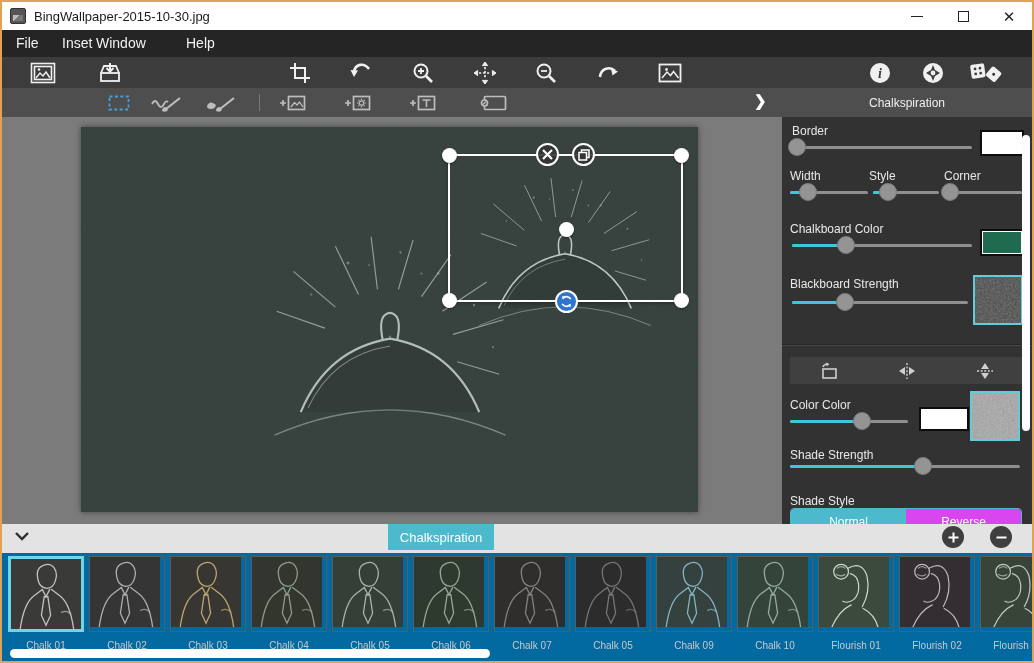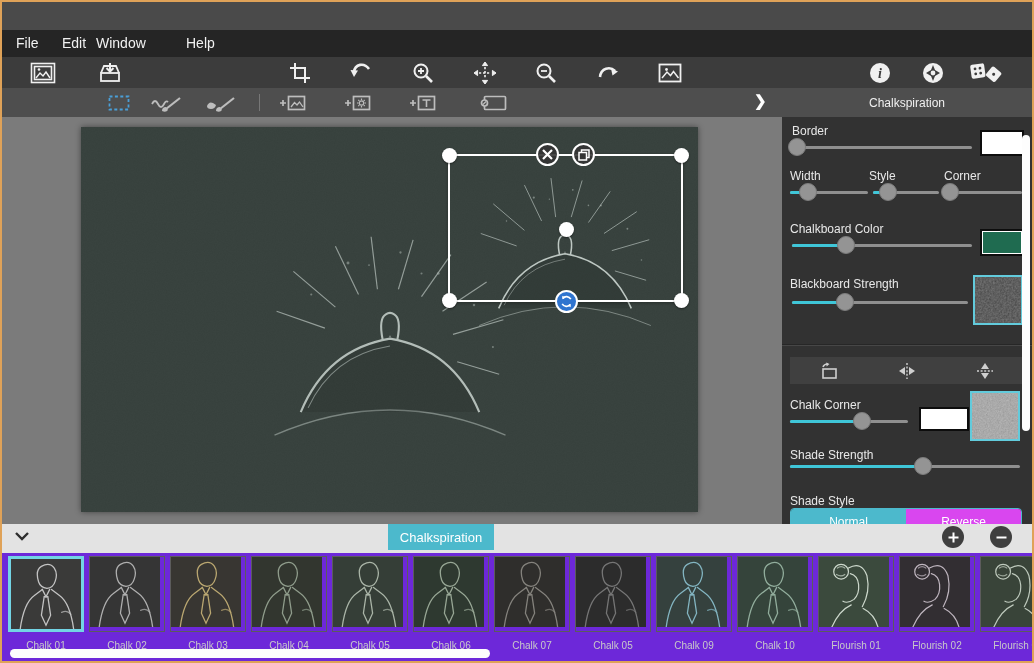--- a/index.html
+++ b/index.html
@@ -54,21 +54,21 @@
   .tabs { position:absolute; left:8px; width:232px; height:28px; border:1px solid #4cb9cc; border-radius:4px 4px 0 0; overflow:hidden; display:flex; }
   .tab { flex:1; display:flex; align-items:center; justify-content:center; color:#fff; font-size:12px; background:#d946ef; }
   .tab.active { background:#4cb9cc; }
   .vscroll { position:absolute; right:2px; top:18px; width:8px; height:296px; background:#fdfdfd; border-radius:4px; }
   
   .bottombar { position:absolute; left:2px; top:524px; width:1030px; height:29px; background:#e3e3e3; }
   .collapse { position:absolute; left:12px; top:7px; color:#2e2e2e; }
   .effect-btn { position:absolute; left:386px; top:0; width:106px; height:26px; background:#4cb9cc; color:#fff; font-size:13px; border:none; display:flex; align-items:center; justify-content:center; }
   .round-btn { position:absolute; top:2px; width:22px; height:22px; border-radius:50%; background:#3f3f3f; color:#fff; display:flex; align-items:center; justify-content:center; }
   
-  .filmstrip { position:absolute; left:2px; top:553px; width:1030px; height:108px; background:#6d28d9; overflow:hidden; }
+  .filmstrip { position:absolute; left:2px; top:553px; width:1030px; height:108px; background:#0369a1; overflow:hidden; }
   .thumbs { position:absolute; left:6px; top:3px; display:flex; gap:5px; }
   .thumb { width:76px; flex:0 0 76px; }
   .timg { width:76px; height:76px; border:1px solid #5c5c5c; position:relative; overflow:hidden; }
   .thumb.selected .timg { border:3px solid #73d4e4; }
   .tlabel { margin-top:8px; text-align:center; font-size:10px; color:#c9c9c9; }
   .hscroll { position:absolute; left:8px; top:96px; width:480px; height:9px; background:#fdfdfd; border-radius:5px; }
   svg { display:block; }
 </style>
 </head>
 <body>
@@ -124,24 +124,39 @@
         <circle cx="30" cy="-70" r="1"></circle>
           <circle cx="-95," cy="-10" r="1"></circle>
           <circle cx="98" cy="0" r="1"></circle>
       </g>
     </g>
   </defs>
 </svg>
 
 <div class="app">
 
+  <div class="titlebar">
+    <span class="app-icon"></span>
+    <span class="title">BingWallpaper-2015-10-30.jpg</span>
+    <div class="win-controls">
+      <span class="win-btn">
+          <span class="glyph-min"></span>
+        </span>
+      <span class="win-btn">
+          <span class="glyph-max"></span>
+        </span>
+      <span class="win-btn">
+          <span class="glyph-close">✕</span>
+        </span>
+    </div>
+  </div>
 
   <div class="menubar">
     <span class="menu-item" style="left:14px">File</span>
-    <span class="menu-item" style="left:60px">Edit</span>
+    <span class="menu-item" style="left:60px">Inset</span>
     <span class="menu-item" style="left:94px">Window</span>
     <span class="menu-item" style="left:184px">Help</span>
   </div>
 
   <div class="toolbar1">
     <span class="tb-icon" style="left:28px">
       <svg width="26" height="24" viewBox="0 0 26 24" stroke="currentColor" fill="none" stroke-width="1.6">
           <rect x="1.5" y="2.5" width="23" height="19"></rect>
           <rect x="4.5" y="5.5" width="17" height="13"></rect>
           <path d="M6,17 l4,-5 3,3 3,-4 4,6" stroke-width="1.4"></path>
@@ -407,21 +422,21 @@
         </span>
         <span class="tcell">
           <svg width="20" height="18" viewBox="0 0 20 18" fill="currentColor">
               <path d="M2,9 h16" stroke="currentColor" stroke-width="1.4" stroke-dasharray="2,1.6" fill="none"></path>
               <path d="M6,7 h8 L10,1 Z"></path>
               <path d="M6,11 h8 L10,17 Z"></path>
             </svg>
         </span>
       </div>
 
-      <span class="plabel" style="left:8px;top:281px">Chalk Corner</span>
+      <span class="plabel" style="left:8px;top:281px">Color Color</span>
       <div class="slider" style="left:8px;top:295px;width:118px">
           <div class="track">
             <div class="fill" style="width: 61%;"></div>
           </div>
           <div class="knob" style="left: calc(61% - 9px);"></div>
         </div>
       <div class="swatch" style="left: 137px; top: 290px; width: 50px; height: 24px; border: 2px solid rgb(13, 13, 13); box-shadow: rgb(255, 255, 255) 0px 0px 0px 1px inset; background: rgb(255, 255, 255);"></div>
       <div class="tex-swatch" style="left:188px;top:274px;width:50px;height:50px;background:#9a9a9a">
         <svg width="46" height="46">
             <rect width="46" height="46" fill="#8f8f8f"></rect>

